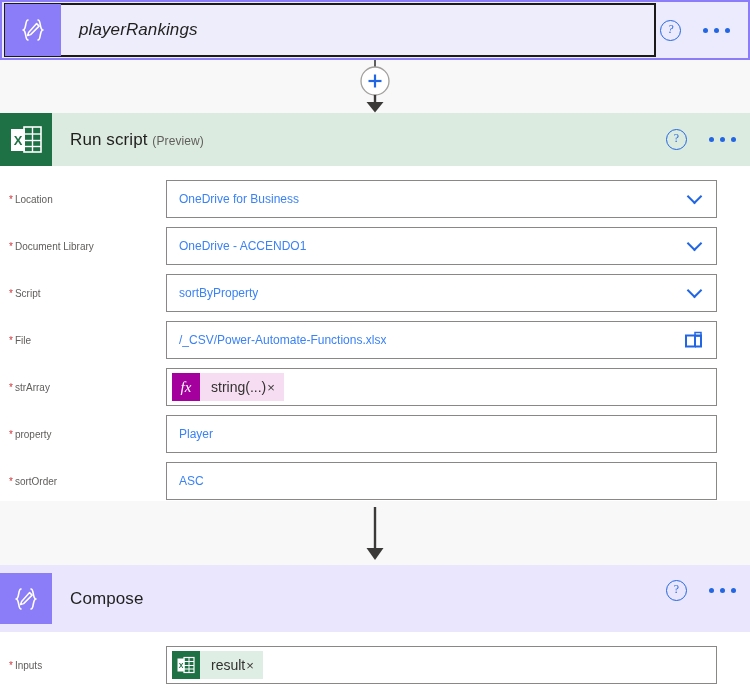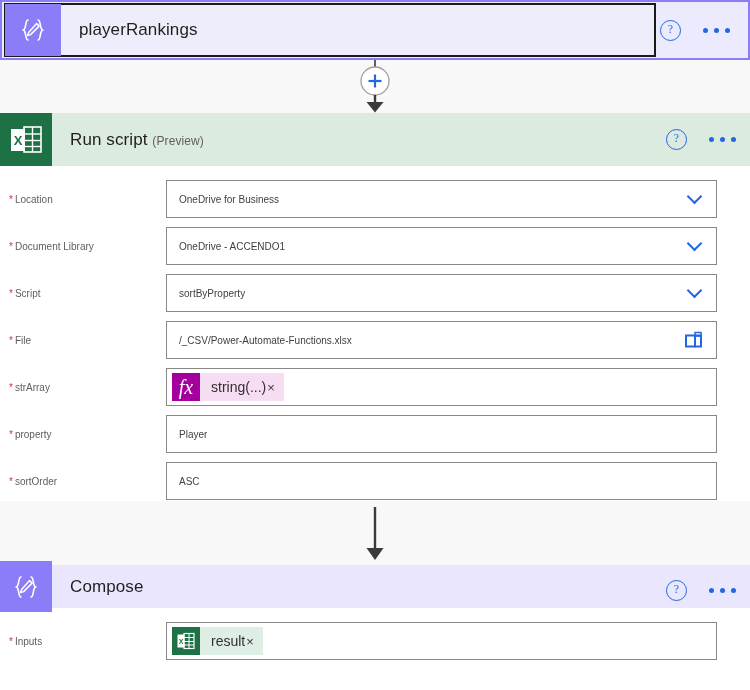--- a/index.html
+++ b/index.html
@@ -99,20 +99,21 @@
     height: 54px;
     border: 2.5px solid #1b1a19;
     box-sizing: border-box;
     background: #ededfb;
     pointer-events: none;
   }
   #trigger-card .card-header {
     height: 56px;
     position: relative;
     z-index: 2;
+    font-style: italic;
   }
   #trigger-card .card-icon {
     width: 56px;
     flex: 0 0 56px;
     height: 52px;
     background: #8b7cf8;
     margin-left: 3px;
   }
   #trigger-card .header-actions { height: 56px; right: 18px; }
 
@@ -132,21 +133,21 @@
   }
   #runscript-card .header-actions { height: 53px; }
 
   
   #compose-card {
     top: 565px;
     height: 125px;
   }
   #compose-card .card-header {
     background: #e9e6fd;
-    height: 43px;
+    height: 67px;
   }
   #compose-card .card-icon {
     background: #8b7cf8;
     height: 51px;
   }
   #compose-card .header-actions { height: 51px; }
 
   
   .card-body {
     padding-top: 11px;
@@ -176,22 +177,22 @@
     width: 551px;
     height: 38px;
     box-sizing: border-box;
     border: 1px solid #8a8886;
     background: #ffffff;
     display: flex;
     align-items: center;
   }
   .field-value {
     padding-left: 12px;
-    font-size: 10px;
-    color: #404040;
+    font-size: 12px;
+    color: #3b82f6;
     white-space: nowrap;
     overflow: hidden;
   }
   .chevron {
     position: absolute;
     right: 14px;
     top: 50%;
     width: 13px;
     height: 13px;
     margin-top: -8px;
@@ -231,21 +232,21 @@
     flex: 0 0 28px;
     display: flex;
     align-items: center;
     justify-content: center;
   }
   .token-icon.fx {
     background: #a4009e;
     color: #ffffff;
     font-family: "Liberation Serif", serif;
     font-style: italic;
-    font-size: 20px;
+    font-size: 15px;
   }
   .token-icon.xls {
     background: #1e7145;
   }
   .token-pill {
     height: 28px;
     display: flex;
     align-items: center;
     padding: 0 9px 0 11px;
     gap: 1px;

